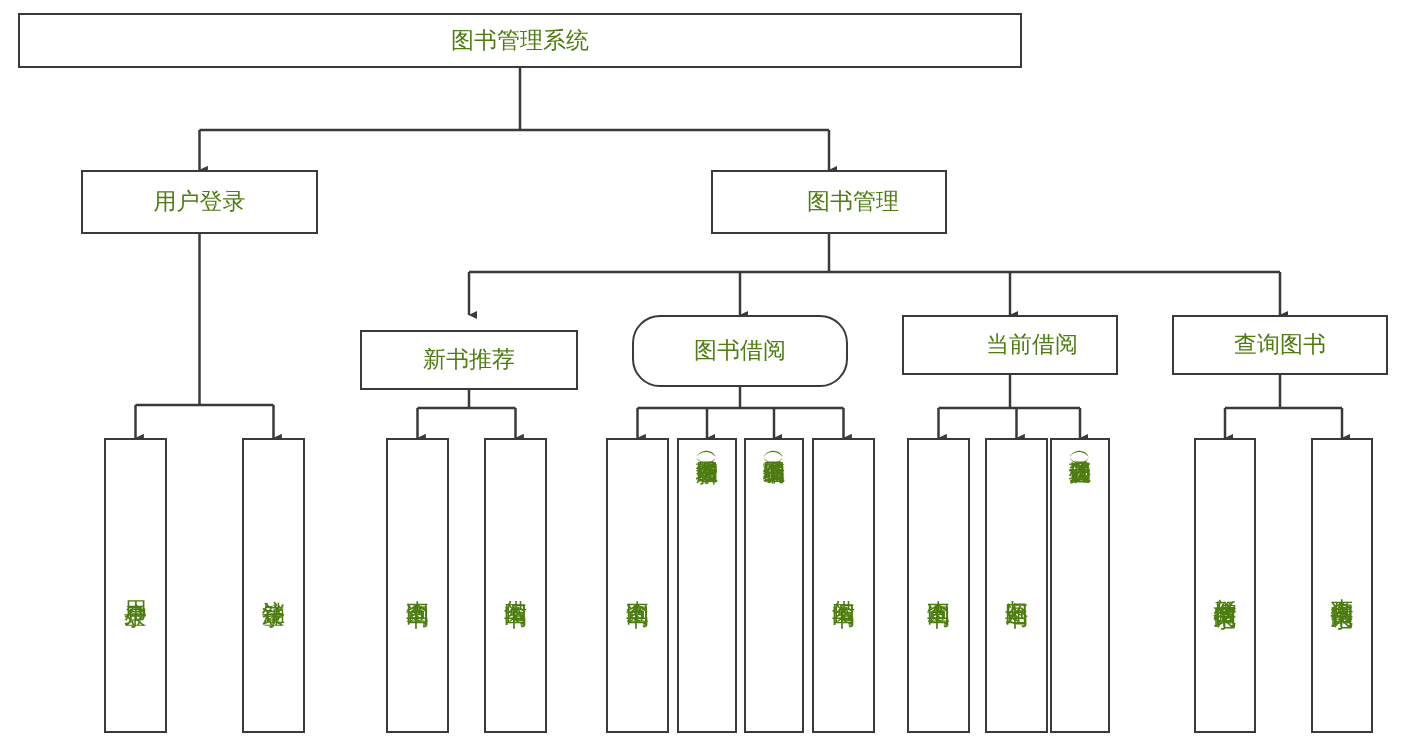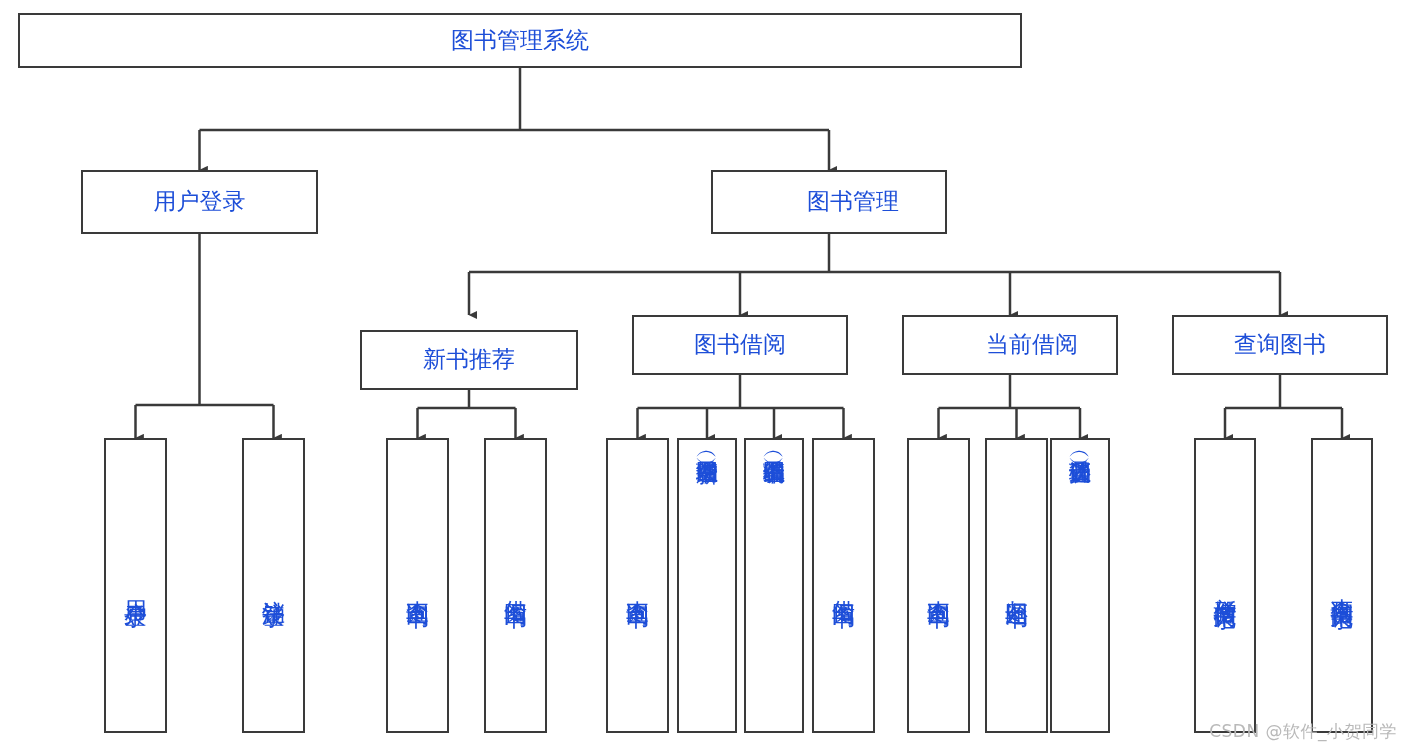--- a/index.html
+++ b/index.html
@@ -27,21 +27,21 @@
     pointer-events: none;
   }
   .node {
     position: absolute;
     box-sizing: border-box;
     border: 2.5px solid #3a3a3a;
     background: #ffffff;
     display: flex;
     align-items: center;
     justify-content: center;
-    color: #1d4ed8;
+    color: #4d7c0f;
   }
   .node .label {
     display: block;
     text-align: center;
     line-height: 1.12;
     white-space: nowrap;
   }
   
   .node.horiz .label {
     font-size: 23px;
@@ -136,21 +136,21 @@
       </div>
       <div class="node horiz" style="left: 81px; top: 170px; width: 237px; height: 64px;">
         <span class="label">用户登录</span>
       </div>
       <div class="node horiz" style="left: 711px; top: 170px; width: 236px; height: 64px; padding-left: 48px;">
         <span class="label">图书管理</span>
       </div>
       <div class="node horiz" style="left: 360px; top: 330px; width: 218px; height: 60px;">
         <span class="label">新书推荐</span>
       </div>
-      <div class="node horiz" style="left: 632px; top: 315px; width: 216px; height: 60px;">
+      <div class="node horiz" style="left: 632px; top: 315px; width: 216px; height: 72px; border-radius: 28px;">
         <span class="label">图书借阅</span>
       </div>
       <div class="node horiz" style="left: 902px; top: 315px; width: 216px; height: 60px; padding-left: 44px;">
         <span class="label">当前借阅</span>
       </div>
       <div class="node horiz" style="left: 1172px; top: 315px; width: 216px; height: 60px;">
         <span class="label">查询图书</span>
       </div>
       <div class="node vert" style="left: 104px; top: 438px; width: 63px; height: 295px;">
         <span class="label">用户登录</span>
@@ -186,14 +186,13 @@
         <span class="label">确认归还（管理员）</span>
       </div>
       <div class="node vert" style="left: 1194px; top: 438px; width: 62px; height: 295px;">
         <span class="label">新增借阅记录</span>
       </div>
       <div class="node vert" style="left: 1311px; top: 438px; width: 62px; height: 295px;">
         <span class="label">查询借阅记录</span>
       </div>
     </div>
 
-  <div id="watermark">CSDN @软件_小贺同学</div>
 </div>
 
 </body></html>

